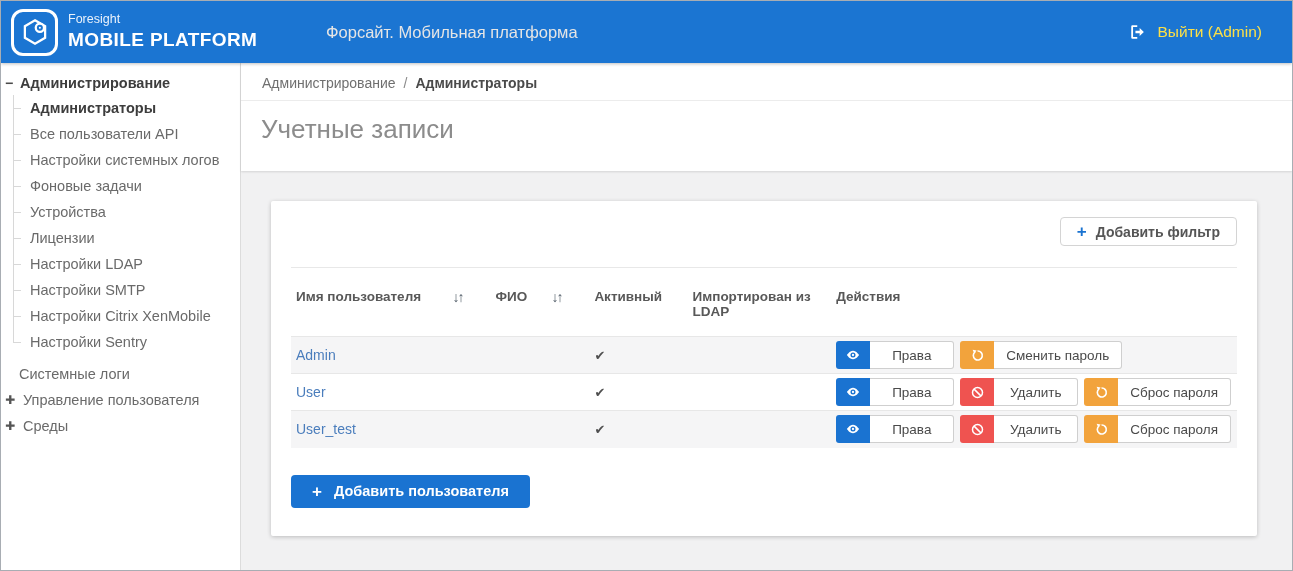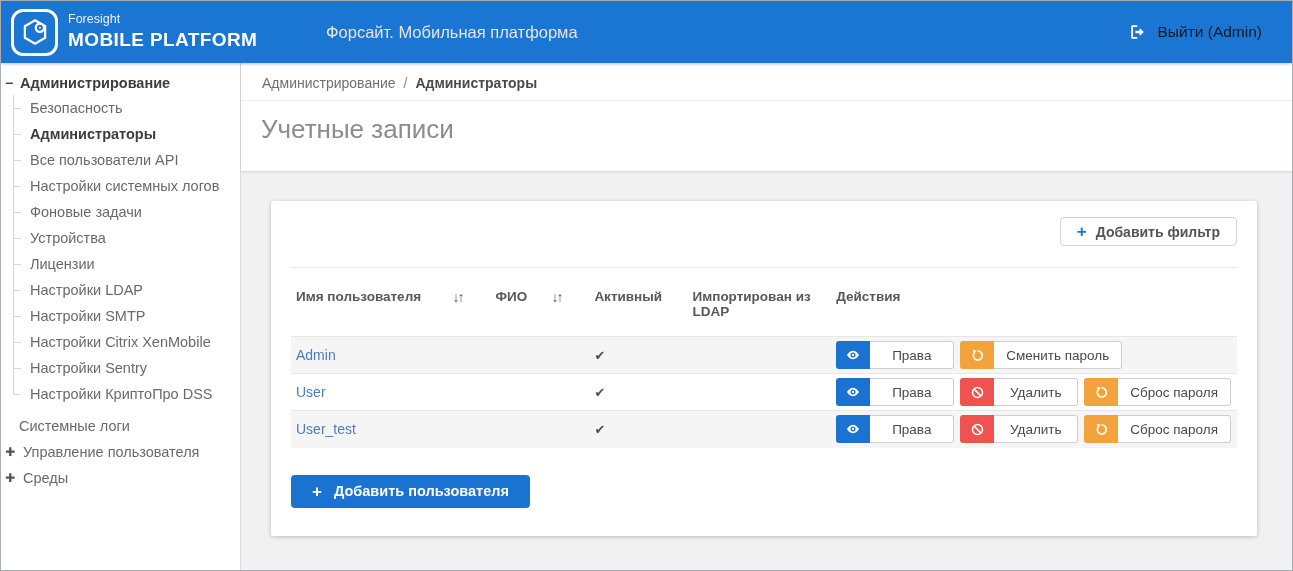--- a/index.html
+++ b/index.html
@@ -7,21 +7,21 @@
   body { font-family:"Liberation Sans","DejaVu Sans",sans-serif; background:#fff; }
   .screen { width:1293px; height:571px; border:1px solid #a8adb3; overflow:hidden; display:flex; flex-direction:column; background:#f1f1f2; }
 
   
   .topbar { height:62px; background:#1b75d2; display:flex; align-items:center; position:relative; flex:0 0 62px; box-shadow:0 1px 3px rgba(0,0,0,.25); z-index:5; }
   .logo-box { margin-left:10px; width:47px; height:47px; border:3px solid #fff; border-radius:12px; display:flex; align-items:center; justify-content:center; flex:0 0 auto; }
   .logo-text { margin-left:10px; color:#fff; line-height:1.25; }
   .logo-text .l1 { font-size:12.5px; color:#eaf2fc; }
   .logo-text .l2 { font-size:19px; font-weight:bold; letter-spacing:.4px; }
   .app-title { position:absolute; left:325px; top:50%; transform:translateY(-50%); color:#e5e5e5; font-size:16.5px; }
-  .logout { margin-left:auto; margin-right:30px; display:flex; align-items:center; gap:11px; color:#0f172a; font-size:15.5px; cursor:pointer; }
+  .logout { margin-left:auto; margin-right:30px; display:flex; align-items:center; gap:11px; color:#fde047; font-size:15.5px; cursor:pointer; }
 
   
   .body-row { flex:1; display:flex; min-height:0; }
 
   
   .sidebar { width:240px; background:#fff; border-right:1px solid #dcdcdc; padding-top:8px; color:#6a6a6a; font-size:14.5px; flex:0 0 240px; }
   .tree-root { display:flex; align-items:center; height:24px; padding-left:4px; font-weight:bold; color:#3d3d3d; cursor:pointer; }
   .toggle-glyph { width:15px; font-weight:bold; color:#4a4a4a; font-size:14px; }
   .tree-children { position:relative; margin-bottom:6px; }
   .tree-children:before { content:""; position:absolute; left:12px; top:0; bottom:13px; border-left:1px solid #d8d8d8; }
@@ -96,32 +96,30 @@
   </div>
 
   <div class="body-row">
 
     <div class="sidebar">
       <div class="tree-root">
         <span class="toggle-glyph">−</span>
         <span>Администрирование</span>
       </div>
       <div class="tree-children">
-        <div class="tree-item">Безопасность</div>
         <div class="tree-item active">Администраторы</div>
         <div class="tree-item">Все пользователи API</div>
         <div class="tree-item">Настройки системных логов</div>
         <div class="tree-item">Фоновые задачи</div>
         <div class="tree-item">Устройства</div>
         <div class="tree-item">Лицензии</div>
         <div class="tree-item">Настройки LDAP</div>
         <div class="tree-item">Настройки SMTP</div>
         <div class="tree-item">Настройки Citrix XenMobile</div>
         <div class="tree-item">Настройки Sentry</div>
-        <div class="tree-item">Настройки КриптоПро DSS</div>
       </div>
       <div class="side-flat">Системные логи</div>
       <div class="side-plus">
         <span class="plus-glyph">✚</span>
         <span>Управление пользователя</span>
       </div>
       <div class="side-plus">
         <span class="plus-glyph">✚</span>
         <span>Среды</span>
       </div>

